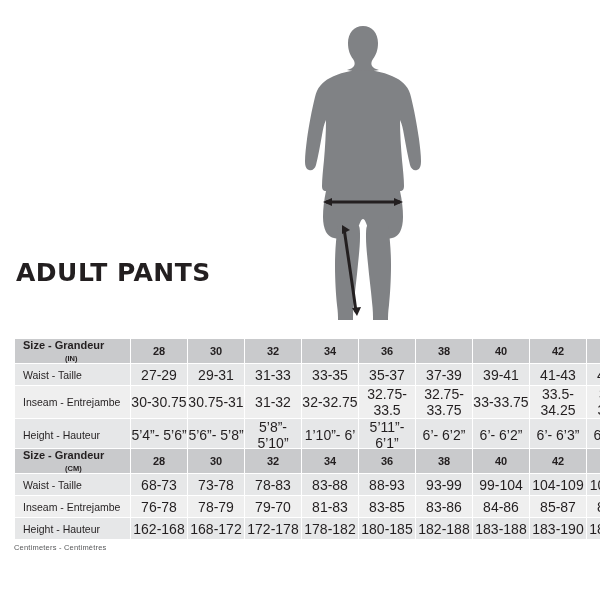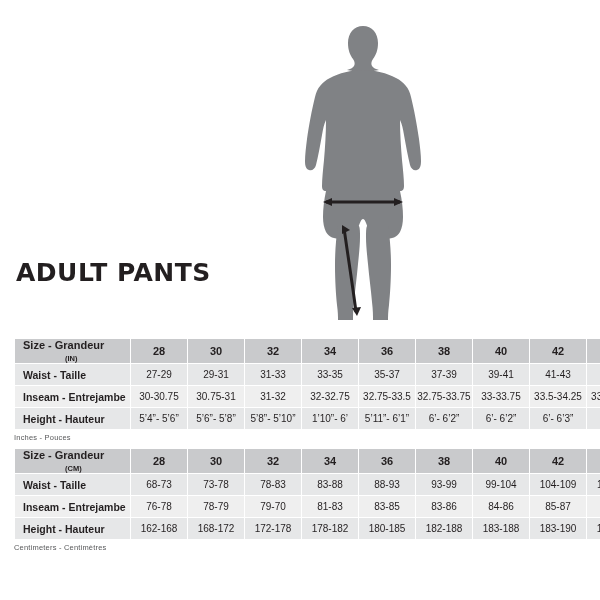--- a/index.html
+++ b/index.html
@@ -77,28 +77,27 @@
     text-align: left;
     padding-left: 8px;
   }
   thead th.rowhead .unit {
     font-size: 7.5px;
     vertical-align: middle;
     margin-left: 42px;
   }
   tbody td {
     background: #e6e7e8;
-    font-size: 10px;
+    font-size: 14px;
   }
   tbody tr:nth-child(even) td { background: #efefef; }
   tbody td.rowhead {
     text-align: left;
     padding-left: 8px;
     font-size: 10.5px;
-    font-weight: bold;
   }
   col.c0 { width: 116px; }
   col.cn { width: 57px; }
 
   .caption {
     text-align: left;
     font-size: 7.5px;
     color: #58595b;
     margin-top: 3px;
     padding-right: 2px;

